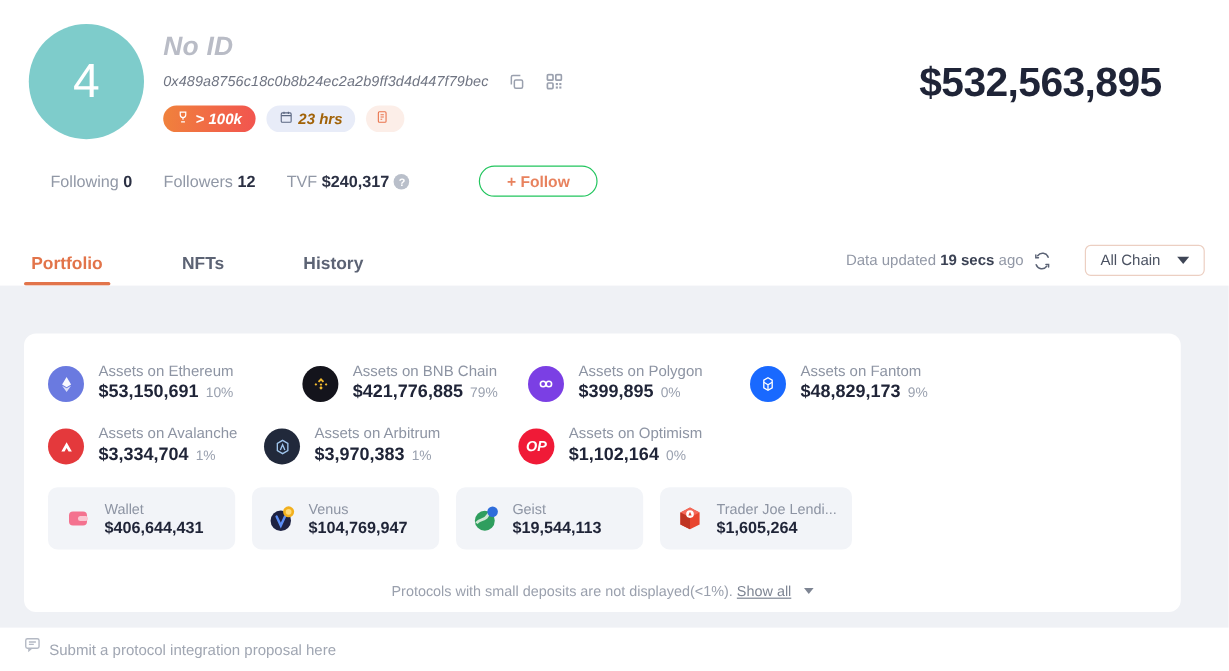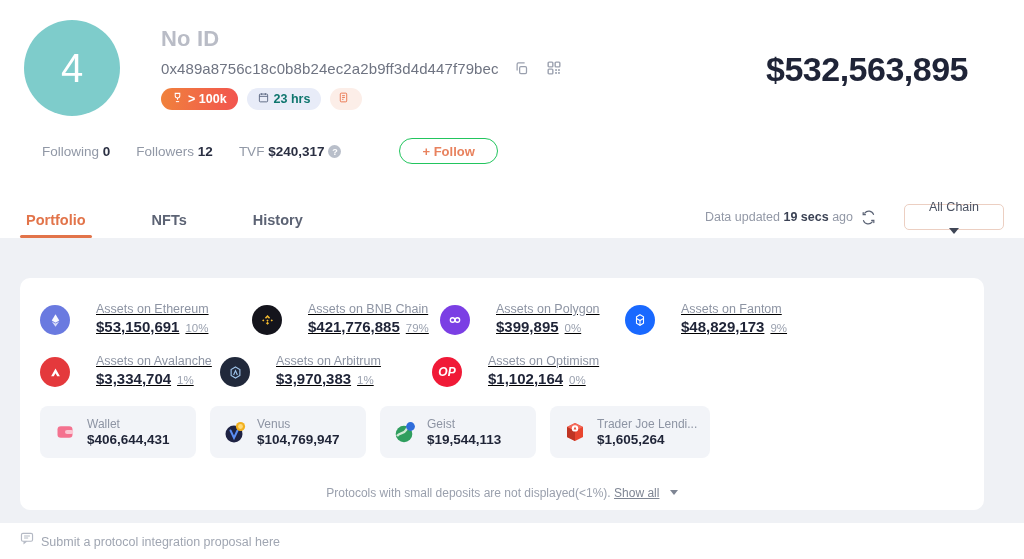--- a/index.html
+++ b/index.html
@@ -14,37 +14,37 @@
   
   .header { position: relative; padding: 16px 24px 0 24px; height: 238px; background:#ffffff; }
   .profile-row { display: flex; align-items: flex-start; }
   .avatar {
     width: 96px; height: 96px; border-radius: 50%;
     background: #7ecccb; color: #ffffff;
     display: flex; align-items: center; justify-content: center;
     font-size: 40px; font-weight: 400; flex: 0 0 auto;
     margin-left: 0px; margin-top: 4px;
   }
-  .id-block { margin-left: 41px; padding-top: 10px; }
+  .id-block { margin-left: 16px; padding-top: 10px; font-style: italic; }
   .no-id { font-size: 22px; font-weight: 700; color: #b9bcc6; letter-spacing: .2px; }
   .addr-row { display: flex; align-items: center; margin-top: 7px; }
-  .addr { font-size: 15px; color: #6f7482; letter-spacing: .1px; }
+  .addr { font-size: 12px; color: #6f7482; letter-spacing: .1px; }
   .mini-icon {
     width: 18px; height: 18px; margin-left: 14px;
     display: inline-flex; align-items: center; justify-content: center;
     color: #9aa0ae;
   }
   .badges { display: flex; align-items: center; margin-top: 11px; gap: 9px; }
   .badge {
     display: inline-flex; align-items: center; gap: 5px;
     height: 22px; padding: 0 11px; border-radius: 11px;
     font-size: 12.5px; font-weight: 700; white-space: nowrap;
   }
   .badge-rank { background: linear-gradient(95deg,#f0823c,#f2544f); color: #ffffff; }
-  .badge-time { background: #e8ecf8; color: #0f766e; font-weight: 700; justify-content: space-between; }
+  .badge-time { background: #e8ecf8; color: #a16207; font-weight: 700; justify-content: space-between; }
   .badge-doc  { background: #fceee8; color: #e9734c; padding: 0 8px; }
 
   .total-value {
     position: absolute; right: 56px; top: 50px;
     font-size: 34px; font-weight: 700; color: #1f2437; letter-spacing: -0.5px; text-align: right;
   }
 
   .stats-row { display: flex; align-items: center; margin-top: 22px; margin-left: 18px; }
   .stat { font-size: 13.5px; color: #9198a6; margin-right: 26px; white-space: nowrap; }
   .stat b { color: #2b3043; font-weight: 700; font-size: 13.5px; }
@@ -74,34 +74,34 @@
     height: 3px; background: #e2744a; border-radius: 2px;
   }
   .tab-right { position: absolute; right: 20px; top: 8px; display: flex; align-items: center; }
   .updated { font-size: 12.5px; color: #9298a6; white-space: nowrap; }
   .updated b { color: #3b4254; font-weight: 700; }
   .refresh-icon { margin-left: 8px; color: #5b6375; display: inline-flex; }
   .chain-select {
     margin-left: 28px; height: 26px; width: 100px;
     border: 1px solid #eccfc2; border-radius: 5px; background: #ffffff;
     display: flex; align-items: center; justify-content: center; gap: 14px;
-    font-size: 12.5px; color: #4b5262; cursor: pointer; flex-direction: column;
+    font-size: 12.5px; color: #4b5262; cursor: pointer;
   }
   .caret { width: 0; height: 0; border-left: 5px solid transparent; border-right: 5px solid transparent; border-top: 6px solid #3f4656; }
 
   
   .body-bg { position: absolute; left: 0; top: 238px; width: 1024px; height: 285px; background: #eff1f5; }
   .card {
     position: absolute; left: 20px; top: 278px; width: 964px; height: 232px;
     background: #ffffff; border-radius: 10px;
   }
   .chains { padding: 16px 20px 0 20px; display: flex; flex-wrap: wrap; }
   .chain { display: flex; align-items: center; height: 52px; }
   .chain-ic { width: 30px; height: 30px; border-radius: 50%; flex: 0 0 auto; display:flex; align-items:center; justify-content:center; }
-  .chain-txt { margin-left: 26px; text-decoration: underline; }
+  .chain-txt { margin-left: 12px; }
   .chain-name { font-size: 12.5px; color: #8d94a3; line-height: 15px; }
   .chain-val { font-size: 15px; font-weight: 700; color: #1f2437; line-height: 19px; white-space: nowrap; }
   .chain-pct { font-size: 11.5px; color: #9aa1af; font-weight: 400; margin-left: 6px; }
 
   .protocols { display: flex; gap: 14px; padding: 8px 20px 0 20px; }
   .proto {
     background: #f2f4f8; border-radius: 8px; height: 52px; width: 156px;
     display: flex; align-items: center; padding: 0 12px;
   }
   .proto-ic { width: 26px; height: 26px; flex: 0 0 auto; display:flex; align-items:center; justify-content:center;}

